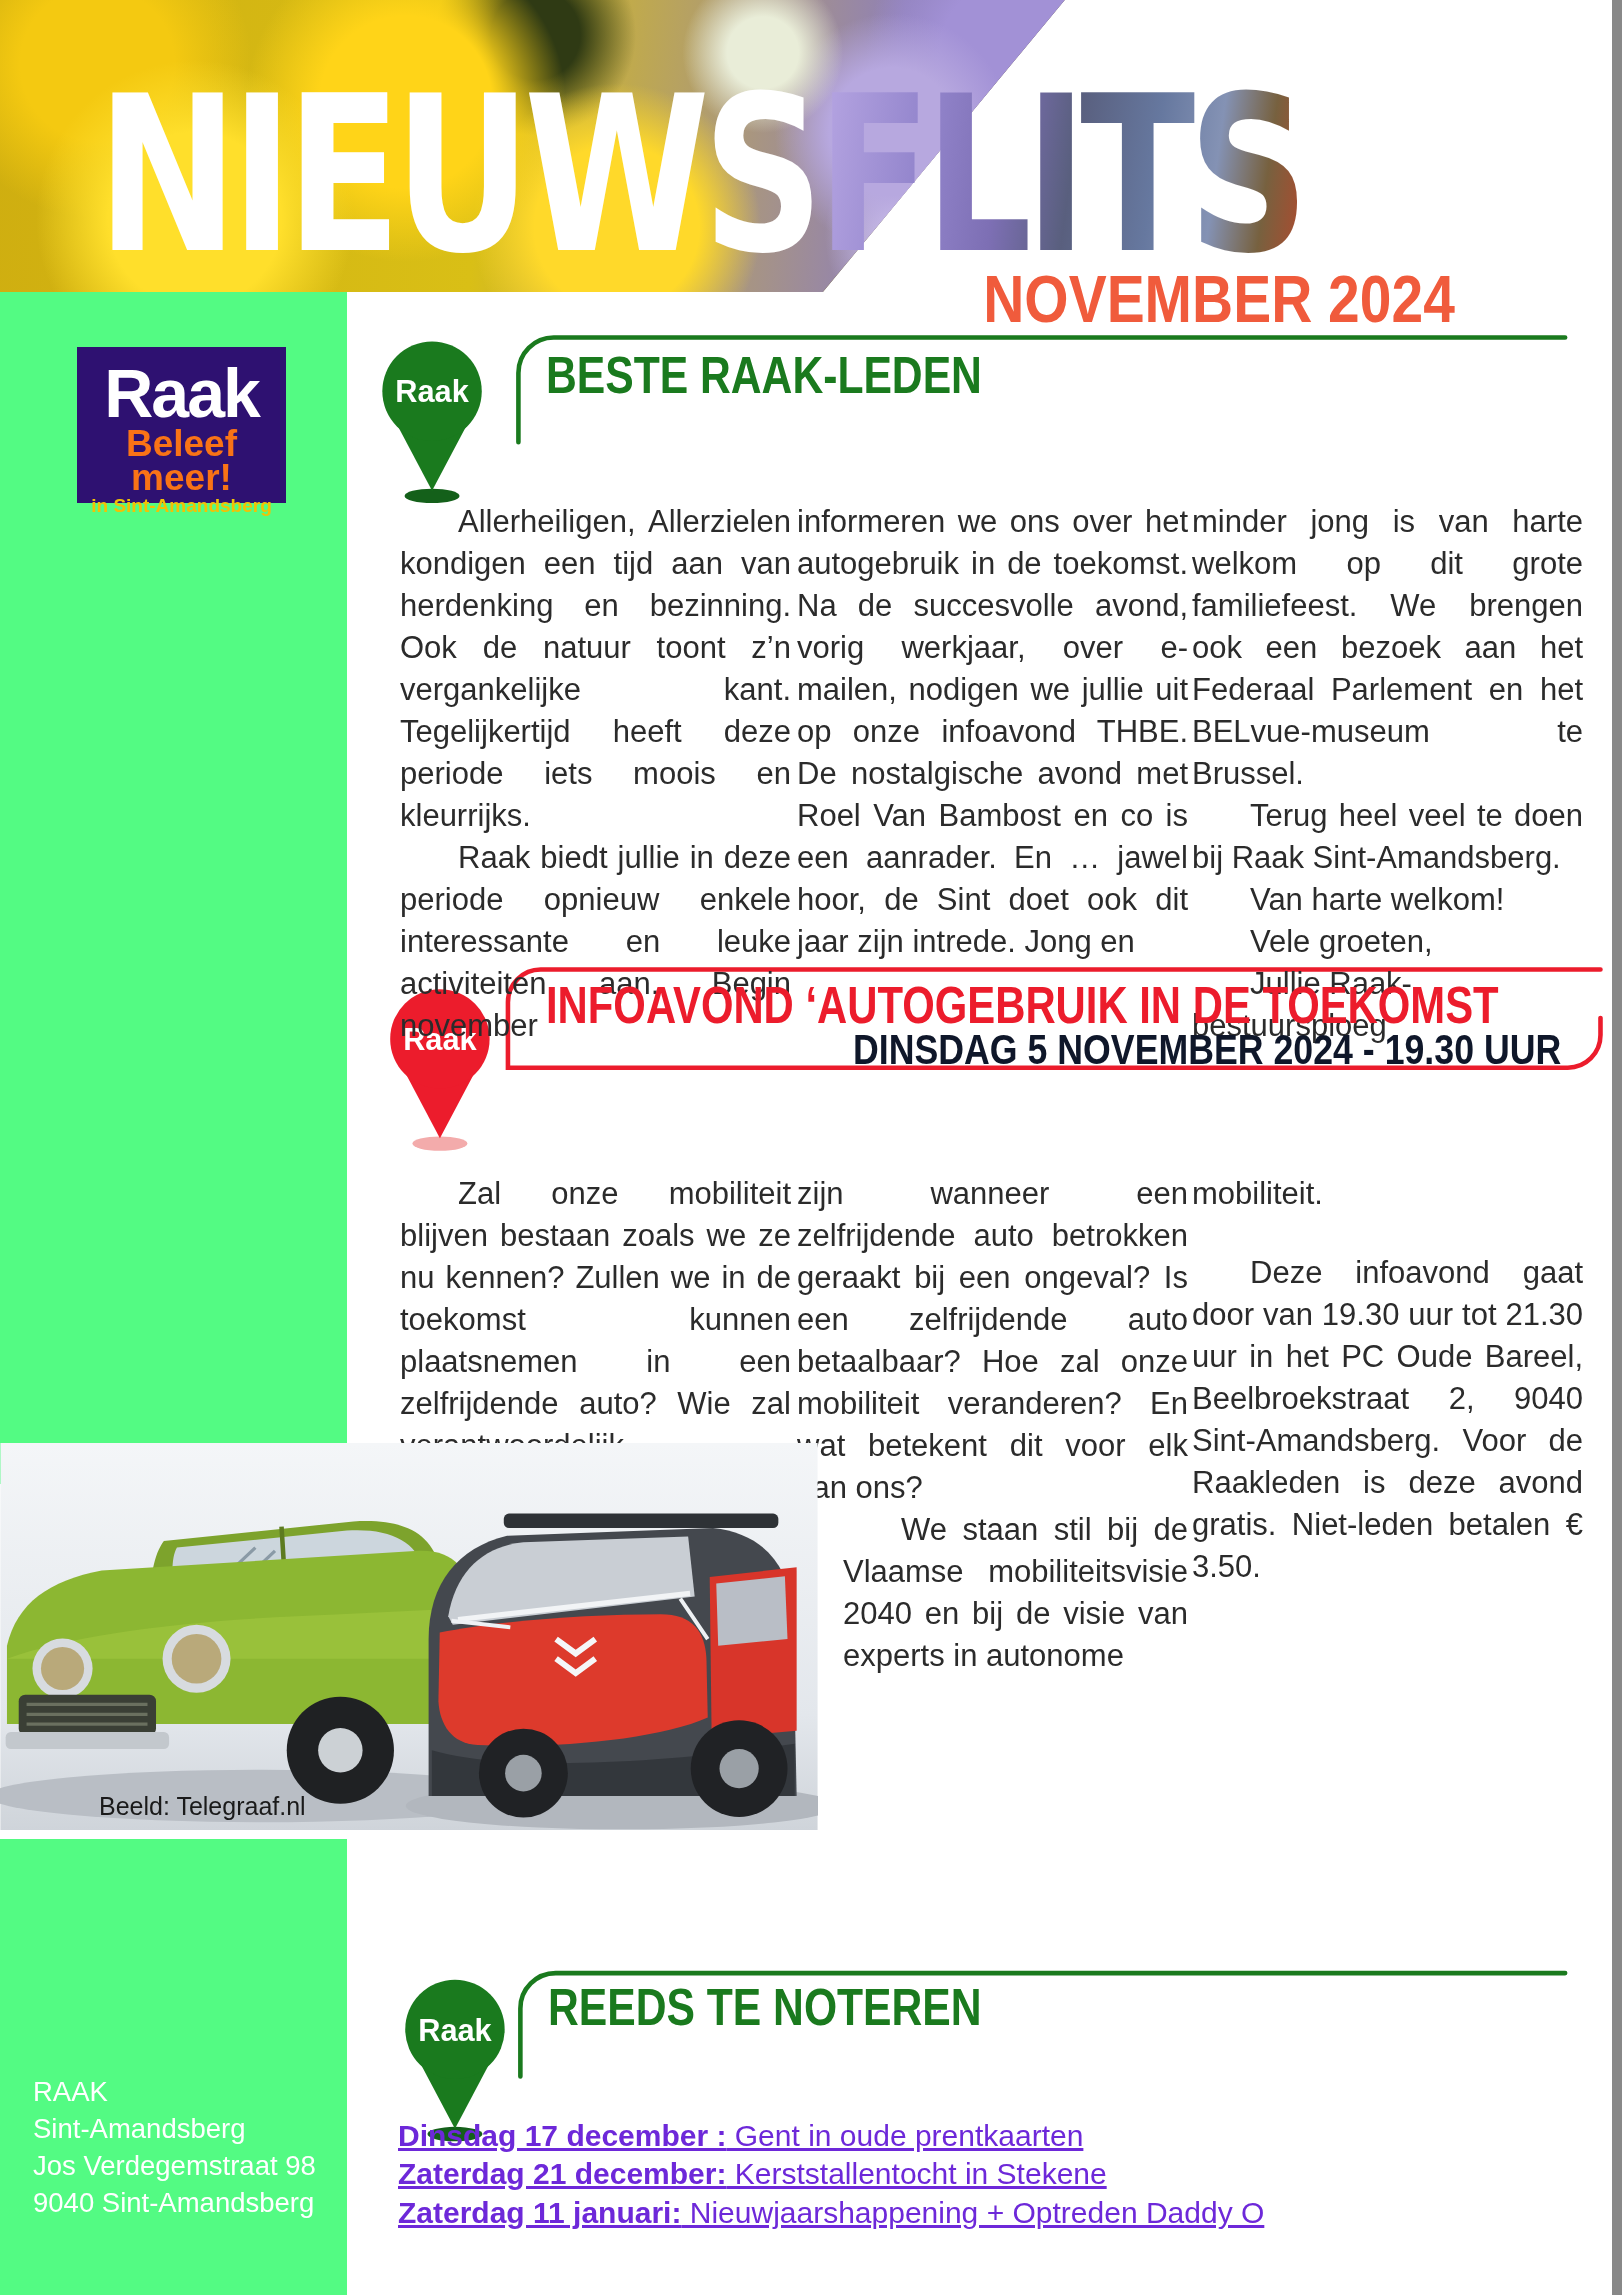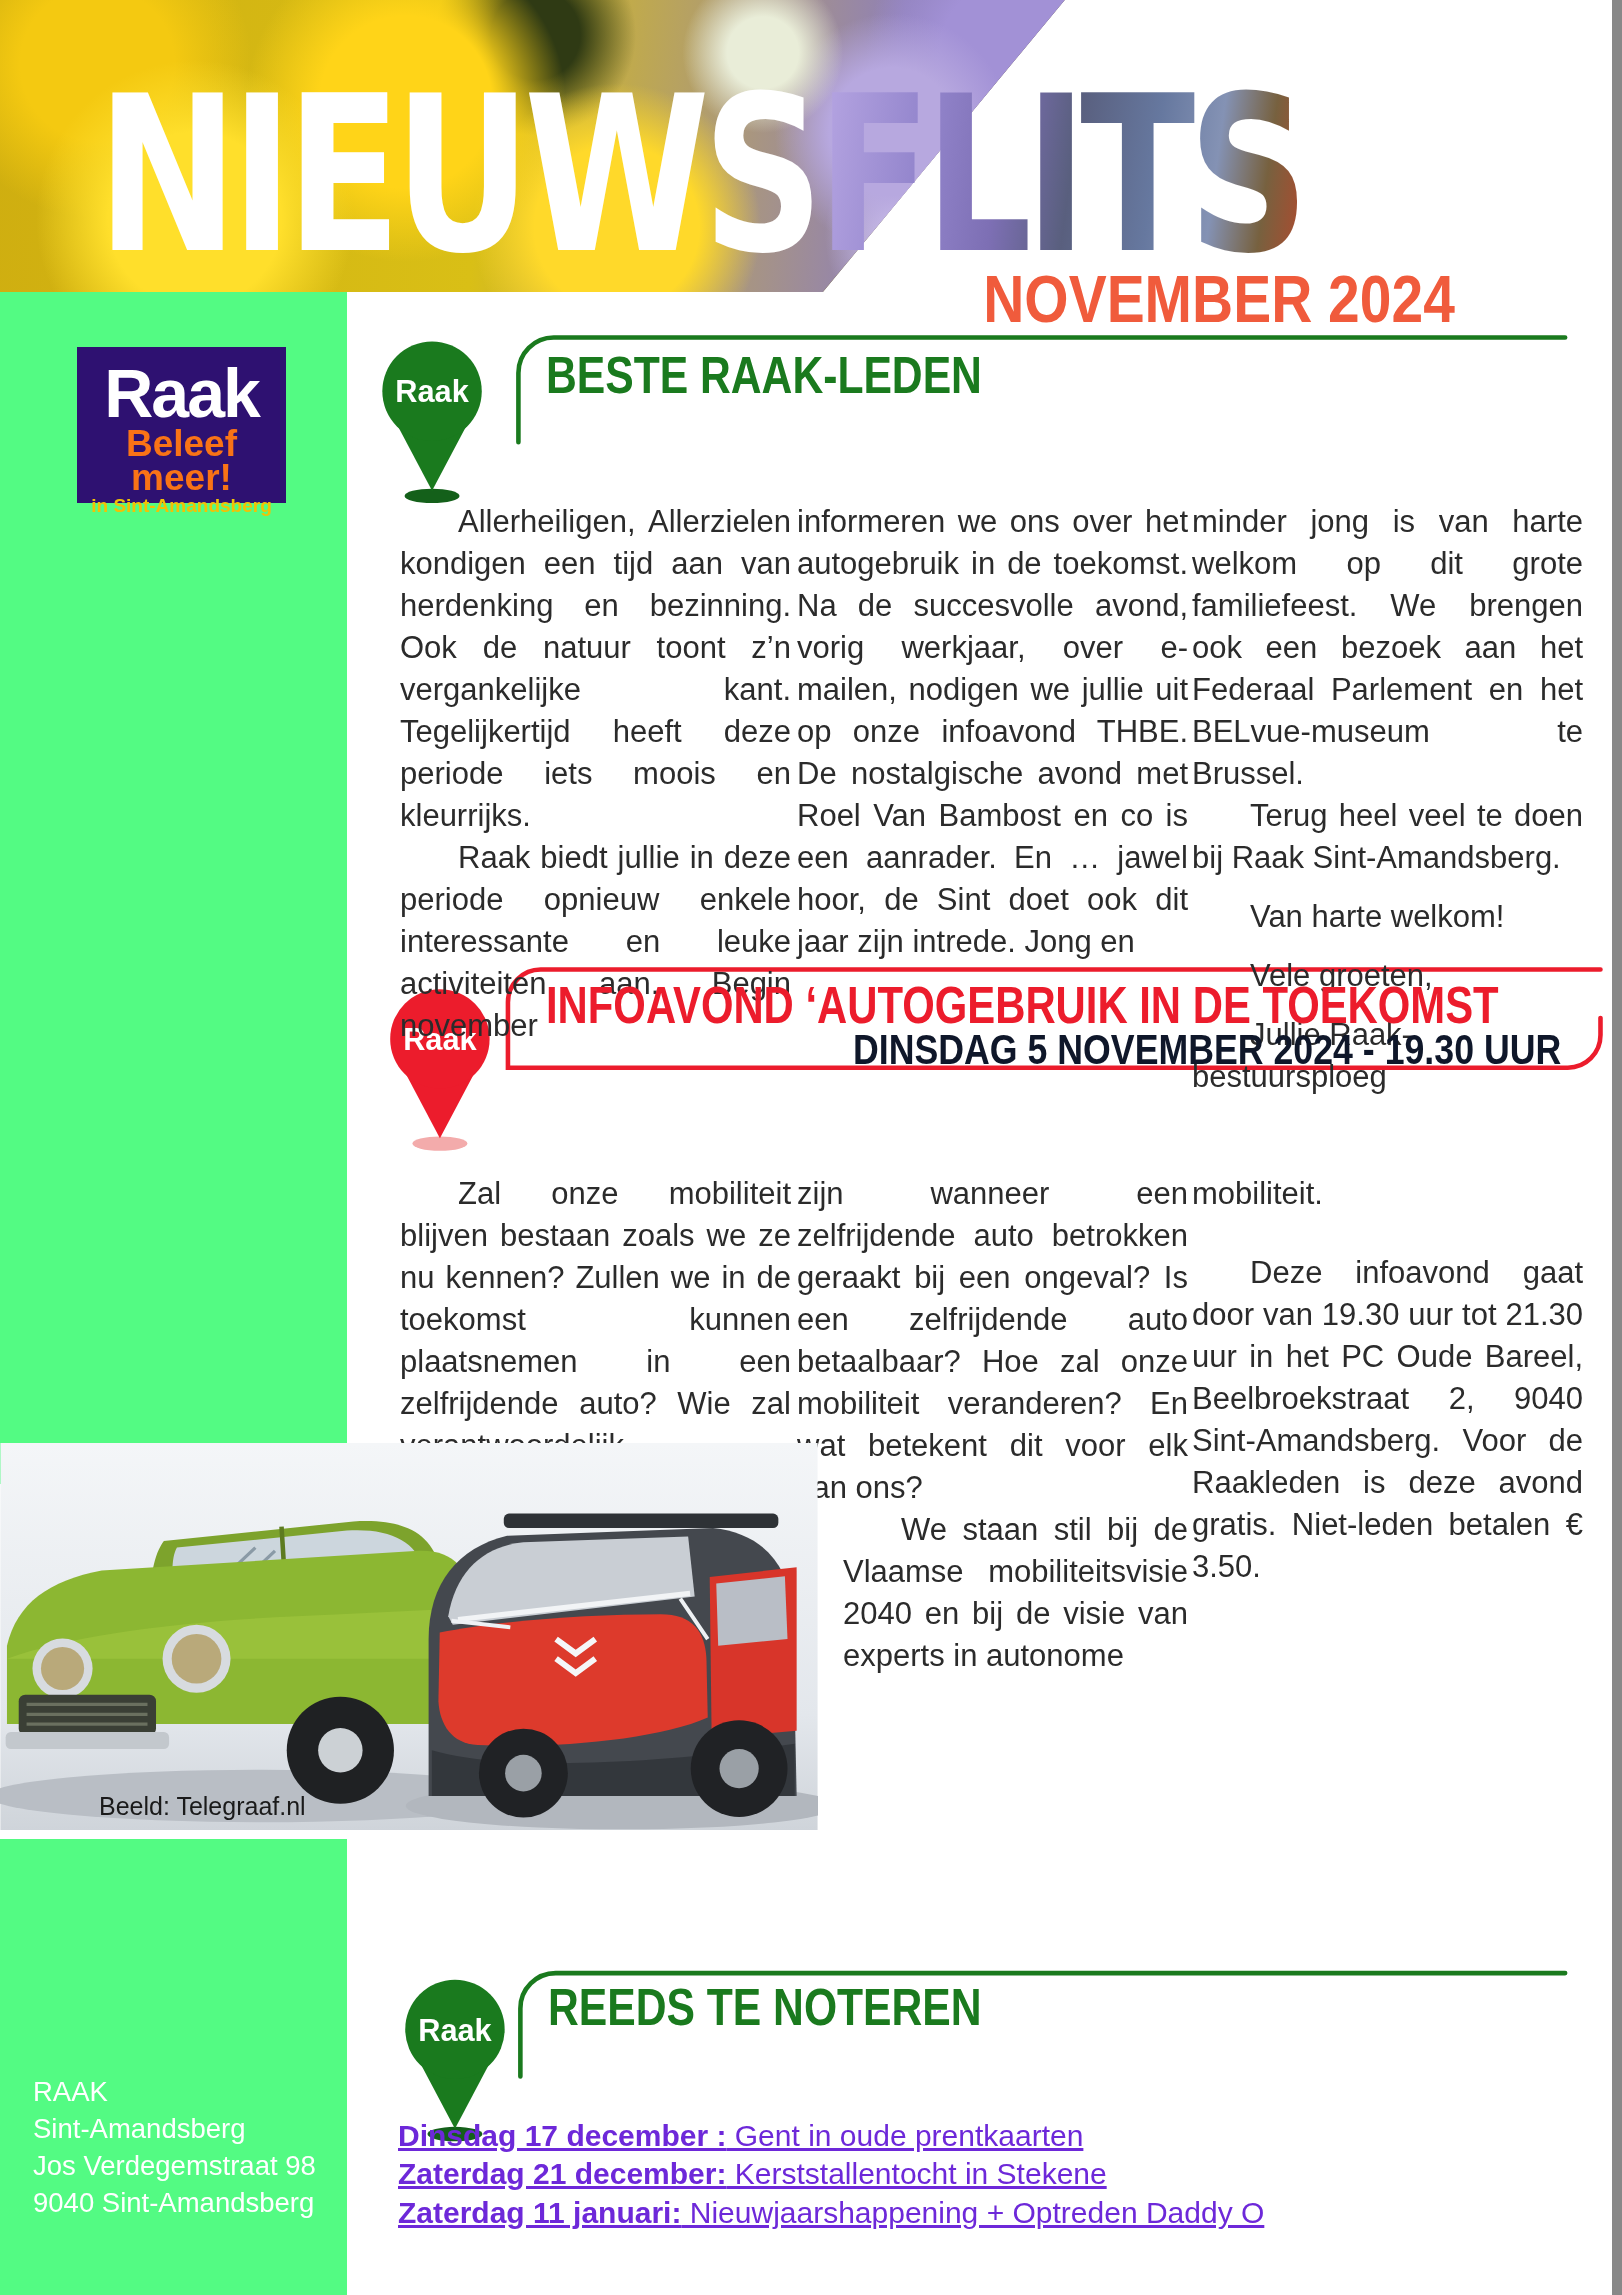--- a/index.html
+++ b/index.html
@@ -48,21 +48,21 @@
   .h-red{position:absolute;color:#ec1c2c;font-size:51px;line-height:51px;}
   #infoavond-sub{position:absolute;left:543px;top:1029px;width:1018px;text-align:right;
     color:#0f172a;font-size:42px;line-height:42px;}
 
   
   .col{position:absolute;width:391px;color:#2b2b2b;font-size:31px;line-height:42px;
     text-align:justify;}
   .col p{margin:0;}
   .col p.ind{text-indent:58px;}
   .shortline{text-align:left;}
-  .shortline.ind{text-indent:36px;margin-top:17px;}
+  .shortline.ind{text-indent:36px;}
   #s2-col2-wrap{margin-left:46px;}
   #praktisch{text-align:center;margin-top:27.5px;}
   #praktisch-title{color:#ec1c2c;font-weight:bold;font-size:34px;line-height:37px;}
   #praktisch-rule{border:none;border-top:2.6px solid #ec1c2c;width:76%;margin:13px auto 0 auto;}
   #praktisch-p1{margin-top:37px !important;}
 
   
   #cars-photo{position:absolute;left:0;top:1443px;width:818px;height:387px;}
   #photo-caption{position:absolute;left:99px;top:1792px;font-size:25px;color:#1a1a1a;}
 

